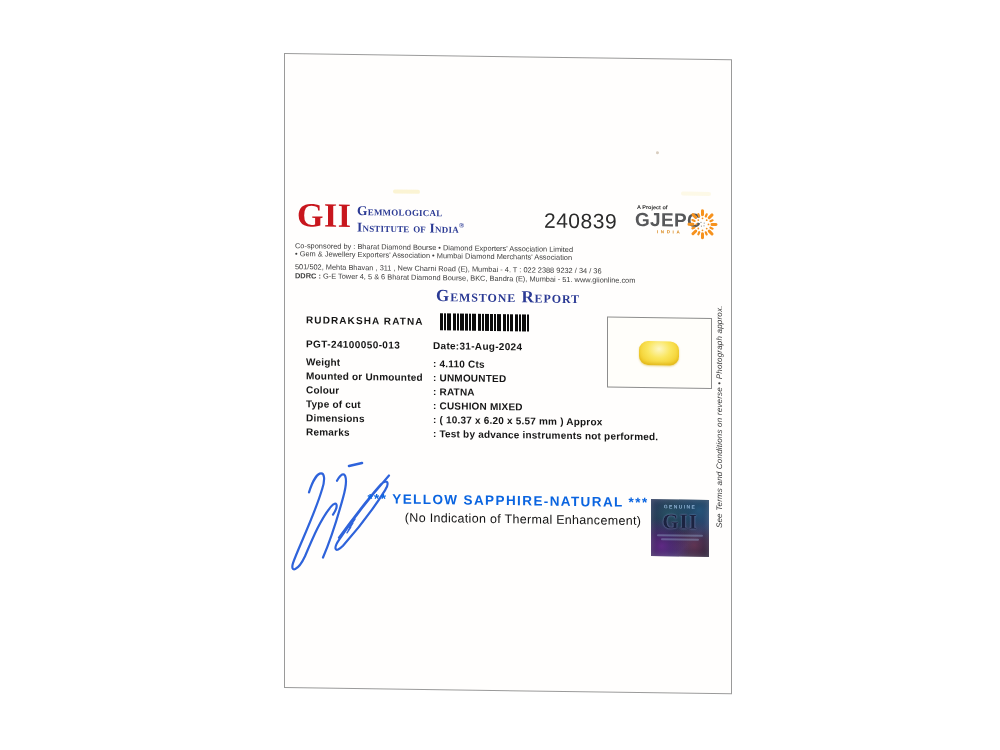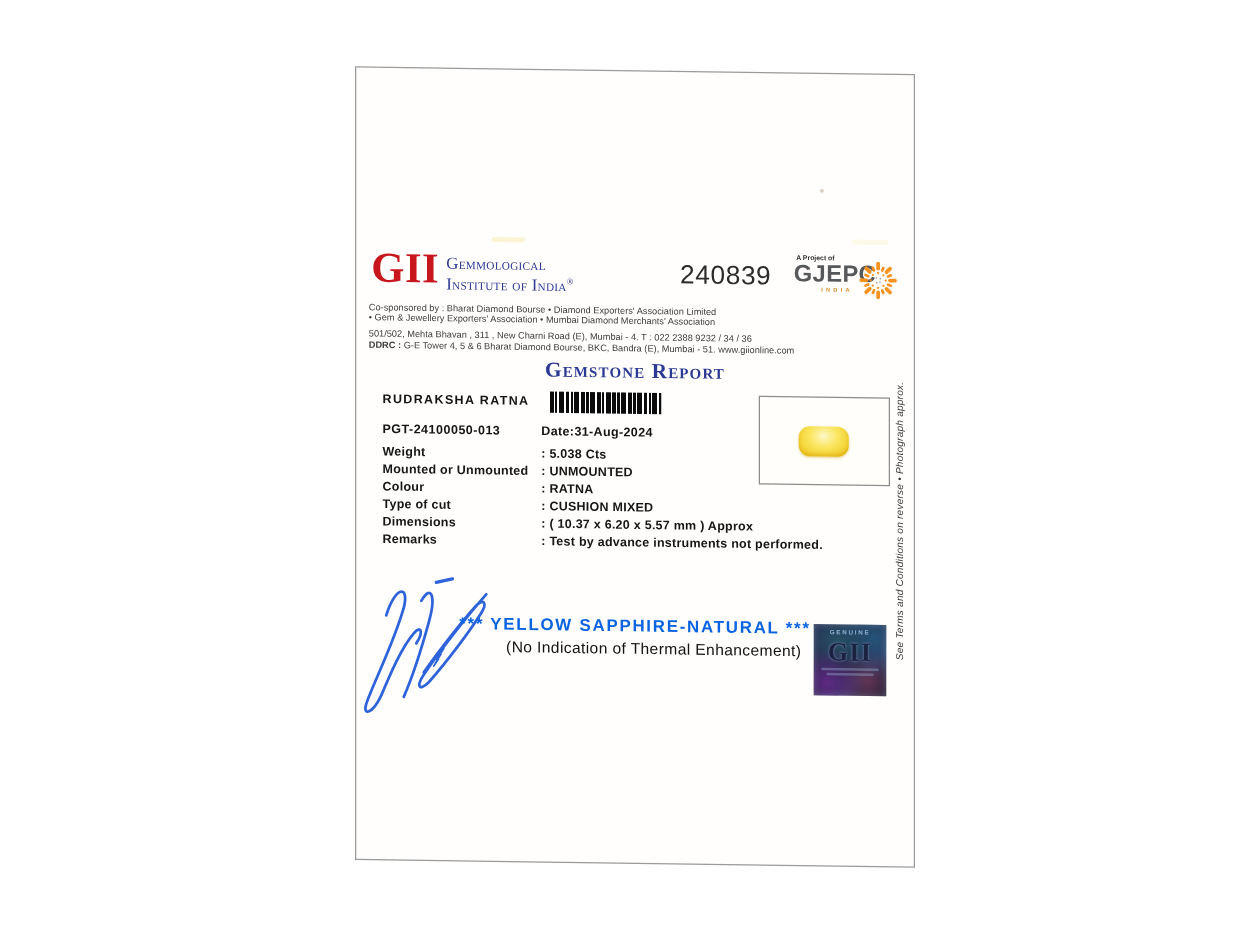--- a/index.html
+++ b/index.html
@@ -14,21 +14,21 @@
     transform:skewY(0.8deg);transform-origin:0 0;
   }
   
   .gii-acronym{
     position:absolute;left:12px;top:144px;
     font-family:"Liberation Serif",serif;font-weight:bold;font-size:34px;line-height:34px;
     color:#c8161d;letter-spacing:0.5px;
   }
   .gii-name{
     position:absolute;left:72px;top:150px;
-    font-family:"Liberation Serif",serif;font-weight:normal;font-variant:small-caps;
+    font-family:"Liberation Serif",serif;font-weight:bold;font-variant:small-caps;
     font-size:13.5px;line-height:12.5px;color:#2b3a94;letter-spacing:0.2px;
   }
   .reg-mark{font-size:7px;vertical-align:super;font-variant:normal;}
   .report-number{
     position:absolute;left:259px;top:151px;
     font-size:21px;color:#2b2b2b;letter-spacing:0.5px;
   }
   .gjepc{position:absolute;left:350px;top:145px;width:85px;}
   .gjepc-project{font-size:5.5px;font-weight:bold;color:#2d2d2d;margin-left:2px;}
   .gjepc-org{font-size:19px;font-weight:bold;color:#57585a;line-height:19px;letter-spacing:0.3px;}
@@ -174,21 +174,21 @@
 
   <div class="photo-box">
     <div class="gem"></div>
   </div>
 
   <div class="report-id">PGT-24100050-013</div>
   <div class="report-date">Date:31-Aug-2024</div>
 
   <div class="fields">
     <div class="field-row">
-      <span class="field-label">Weight</span><span>: 5.038 Cts</span>
+      <span class="field-label">Weight</span><span>: 4.110 Cts</span>
     </div>
     <div class="field-row">
       <span class="field-label">Mounted or Unmounted</span><span>: UNMOUNTED</span>
     </div>
     <div class="field-row">
       <span class="field-label">Colour</span><span>: RATNA</span>
     </div>
     <div class="field-row">
       <span class="field-label">Type of cut</span><span>: CUSHION MIXED</span>
     </div>

